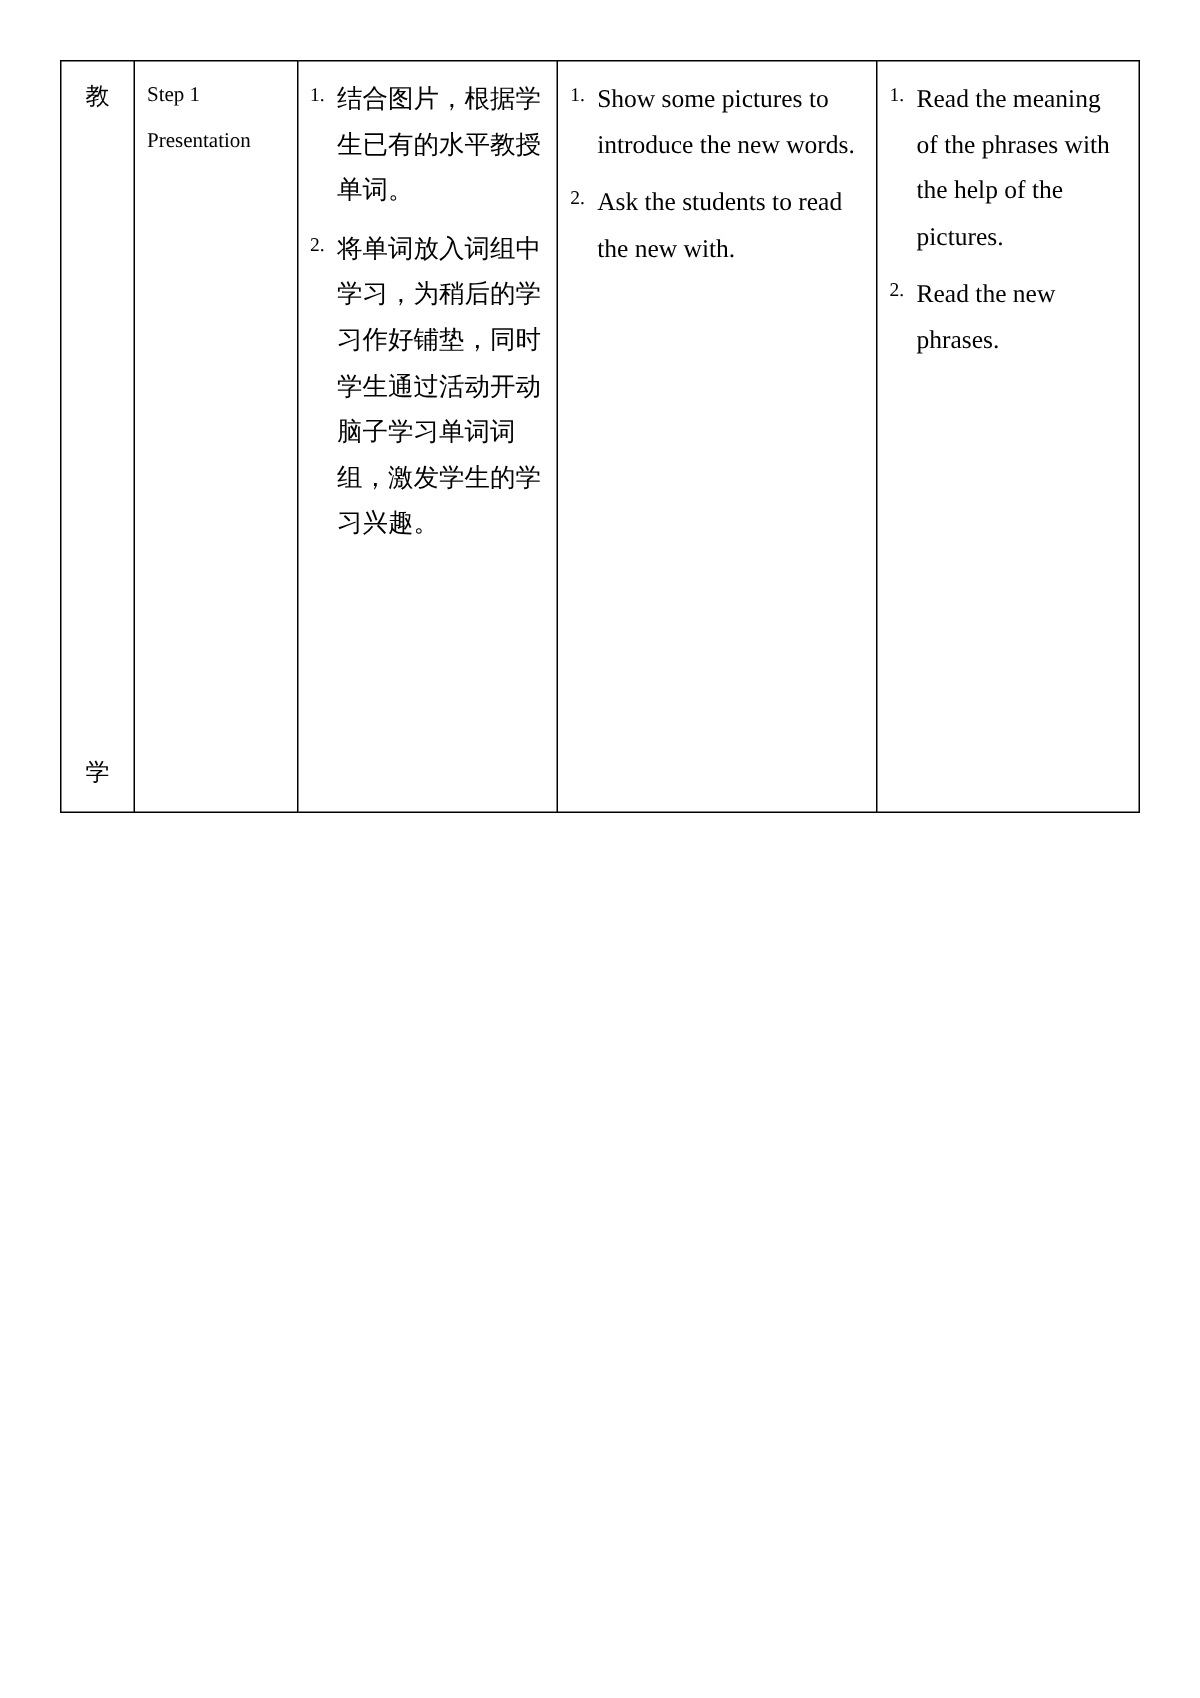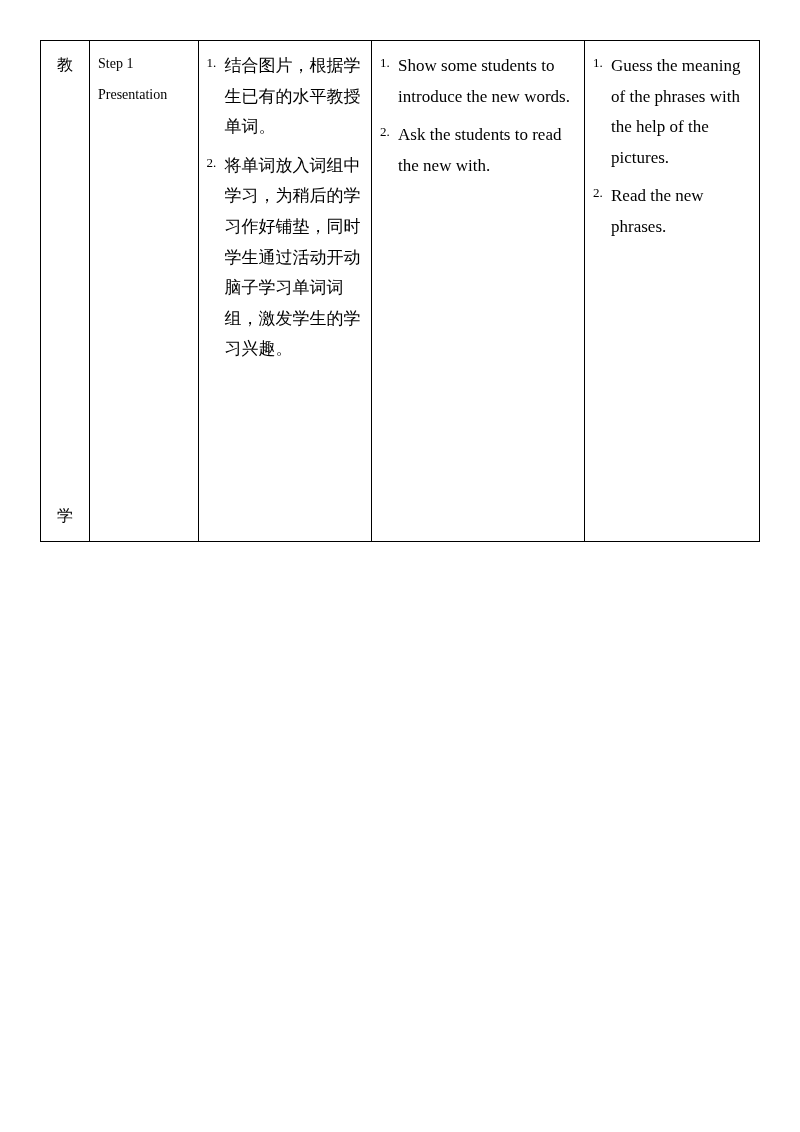--- a/index.html
+++ b/index.html
@@ -131,36 +131,36 @@
               </li>
             </ol>
           </div>
         </td>
 
         <td class="col-teacher" style="width: 220px;">
           <div class="cell-content">
             <ol class="custom-list">
               <li>
                 <span class="num">1.</span>
-                <span class="text">Show some students to introduce the new words.</span>
+                <span class="text">Show some pictures to introduce the new words.</span>
               </li>
               <li style="margin-top: 8px;">
                 <span class="num">2.</span>
                 <span class="text">Ask the students to read the new with.</span>
               </li>
             </ol>
           </div>
         </td>
 
         <td class="col-student" style="width: 180px;">
           <div class="cell-content">
             <ol class="custom-list">
               <li>
                 <span class="num">1.</span>
-                <span class="text">Guess the meaning of the phrases with the help of the pictures.</span>
+                <span class="text">Read the meaning of the phrases with the help of the pictures.</span>
               </li>
               <li style="margin-top: 8px;">
                 <span class="num">2.</span>
                 <span class="text">Read the new phrases.</span>
               </li>
             </ol>
           </div>
         </td>
       </tr>
     </tbody>

